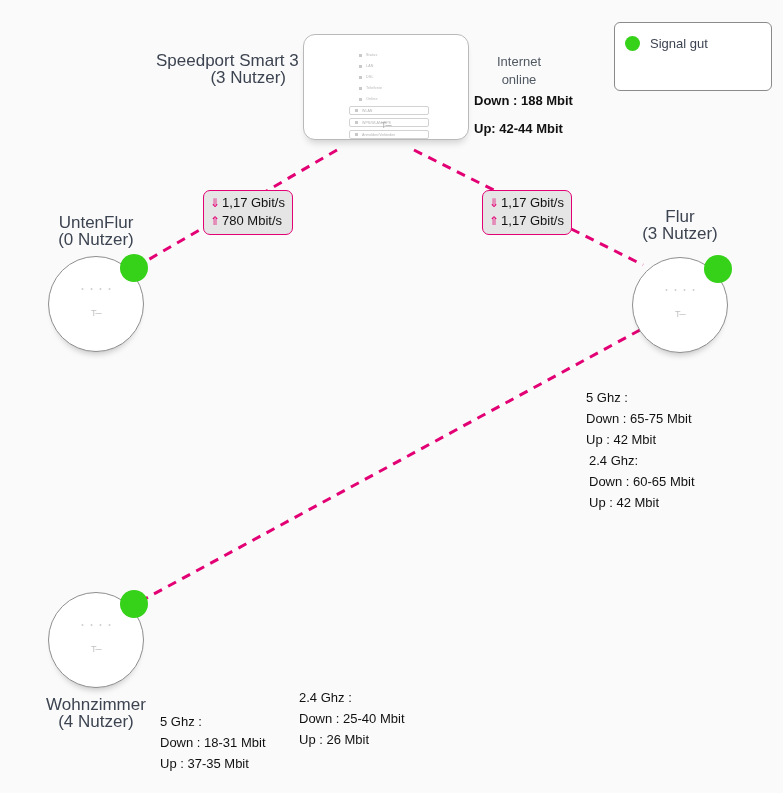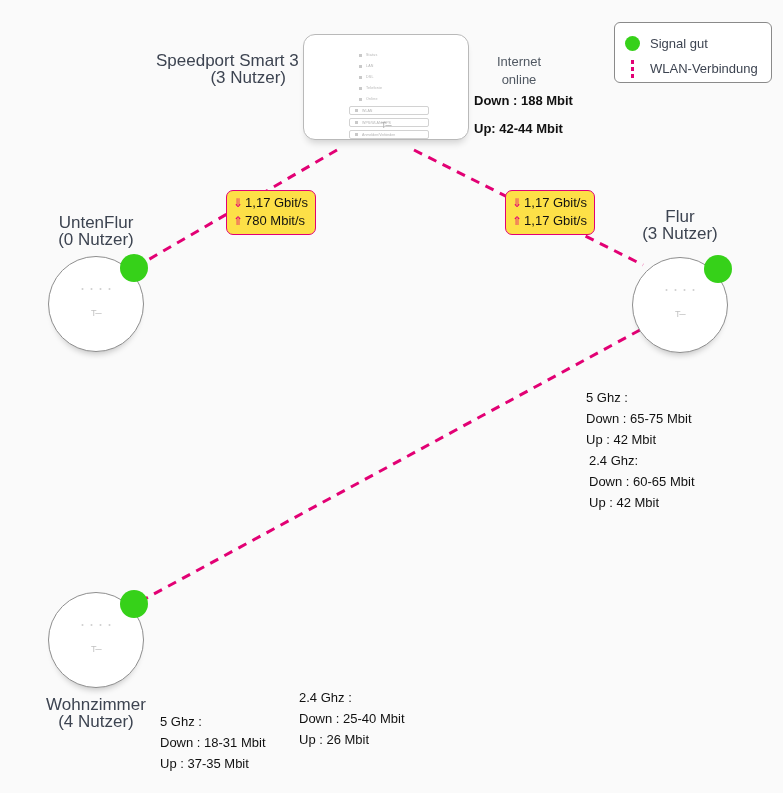--- a/index.html
+++ b/index.html
@@ -29,21 +29,21 @@
     height: 793px;
     pointer-events: none;
   }
 
   
   .legend {
     position: absolute;
     left: 614px;
     top: 22px;
     width: 158px;
-    height: 61px;
+    height: 69px;
     background: #ffffff;
     border: 1px solid #8a8a8a;
     border-radius: 6px;
     box-sizing: border-box;
     padding: 8px 10px 0 10px;
   }
   .legend-row {
     display: flex;
     align-items: center;
     height: 25px;
@@ -236,30 +236,29 @@
     position: absolute;
     font-size: 13px;
     color: #111111;
     line-height: 21px;
     white-space: nowrap;
   }
 
   
   .badge {
     position: absolute;
-    background: #fde047;
+    background: #e5e5e5;
     border: 1px solid #e20074;
     border-radius: 7px;
     padding: 3px 7px 4px 6px;
     box-sizing: border-box;
     font-size: 13px;
     color: #111111;
     line-height: 18px;
     white-space: nowrap;
-    margin-left: 23px;
   }
   .badge .arw {
     color: #e20074;
     font-size: 12px;
     margin-right: 2px;
   }
 </style>
 </head>
 <body>
 
@@ -269,26 +268,20 @@
     <line x1="337" y1="150" x2="141" y2="264" stroke="#e20074" stroke-width="3" stroke-dasharray="9 7" stroke-linecap="butt"></line>
     <line x1="414" y1="150" x2="643" y2="265" stroke="#e20074" stroke-width="3" stroke-dasharray="9 7" stroke-linecap="butt"></line>
     <line x1="640" y1="330" x2="141" y2="601" stroke="#e20074" stroke-width="3" stroke-dasharray="9 7" stroke-linecap="butt"></line>
   </svg>
 
   <div class="legend">
     <div class="legend-row">
       <span class="legend-dot"></span>
       <span class="legend-label">Signal gut</span>
     </div>
-    <div class="legend-row">
-      <span class="legend-dash">
-          <i></i>
-        </span>
-      <span class="legend-label">WLAN-Verbindung</span>
-    </div>
   </div>
 
   <div class="router">
     <div class="router-inner">
       <div class="r-led">
         <span class="sq"></span>
           <span class="tx">Status</span>
       </div>
       <div class="r-led">
         <span class="sq"></span>

